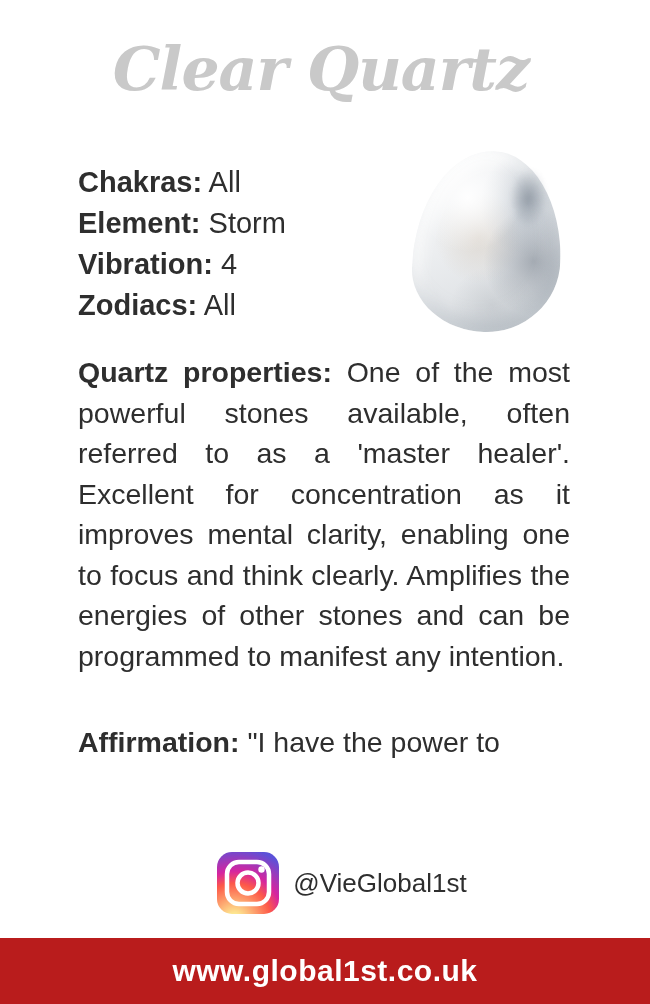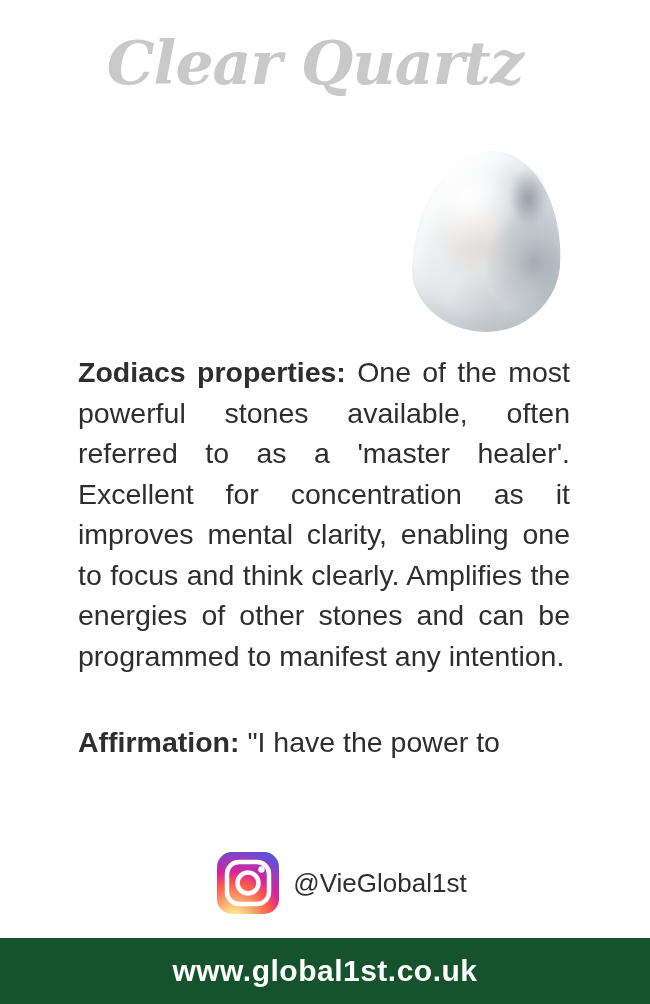--- a/index.html
+++ b/index.html
@@ -15,21 +15,21 @@
     background: #ffffff;
     overflow: hidden;
   }
 
   
   .title {
     position: absolute;
     top: 28px;
     left: 0;
     width: 630px;
-    margin: 0;
+    margin: 6px;
     text-align: center;
     font-family: "DejaVu Serif", serif;
     font-style: italic;
     font-weight: bold;
     font-size: 60px;
     letter-spacing: -1px;
     color: #c9c9c9;
   }
 
   
@@ -137,46 +137,64 @@
   .fb-icon svg { display: block; width: 60px; height: 60px; }
   .fb-icon rect { fill: #4267b2; }
 
   
   .footer {
     position: absolute;
     left: 0;
     bottom: 0;
     width: 650px;
     height: 66px;
-    background: #14532d;
+    background: #b91c1c;
     display: flex;
     align-items: center;
     justify-content: center;
   }
   .footer-url {
     color: #ffffff;
     font-weight: bold;
     font-size: 30px;
     letter-spacing: 0.5px;
   }
 </style>
 </head>
 <body>
 
 <div class="card">
 
   <h1 class="title">Clear Quartz</h1>
 
+  <div class="props">
+    <div>
+      <span class="prop-label">Chakras:</span>
+      <span class="prop-value">All</span>
+    </div>
+    <div>
+      <span class="prop-label">Element:</span>
+      <span class="prop-value">Storm</span>
+    </div>
+    <div>
+      <span class="prop-label">Vibration:</span>
+      <span class="prop-value">4</span>
+    </div>
+    <div>
+      <span class="prop-label">Zodiacs:</span>
+      <span class="prop-value">All</span>
+    </div>
+  </div>
 
   <div class="stone">
     <div class="stone-facet"></div>
   </div>
 
   <p class="healing">
-    <span class="bold">Zodiacs properties:</span>
+    <span class="bold">Quartz properties:</span>
     <span>One of the most powerful stones available, often referred to as a 'master healer'. Excellent for concentration as it improves mental clarity, enabling one to focus and think clearly. Amplifies the energies of other stones and can be programmed to manifest any intention.</span>
   </p>
 
   <p class="affirm">
     <span class="bold">Affirmation:</span>
     <span>"I have the power to</span><br>
   </p>
 
   <div class="social">
     <div class="social-item">

